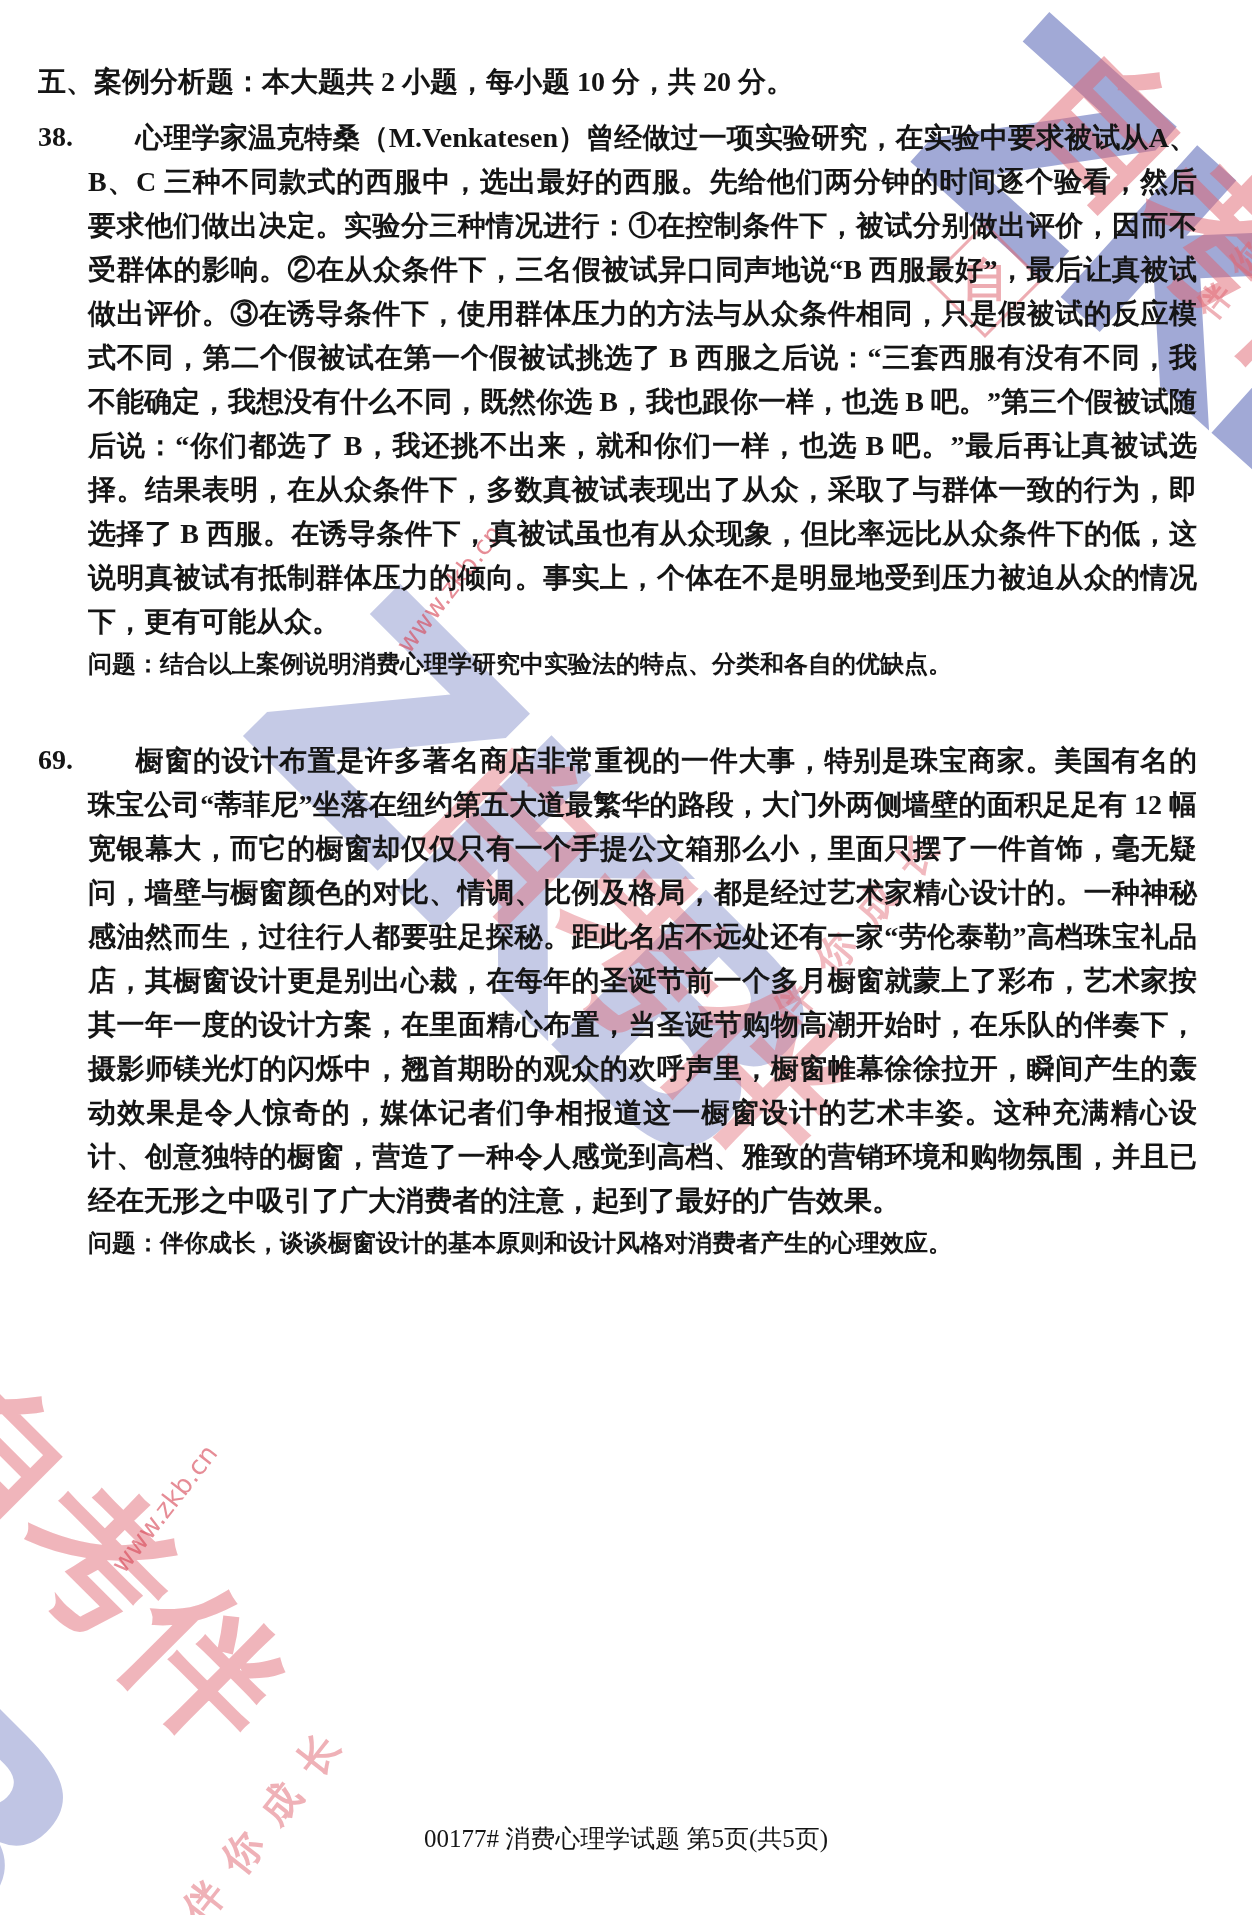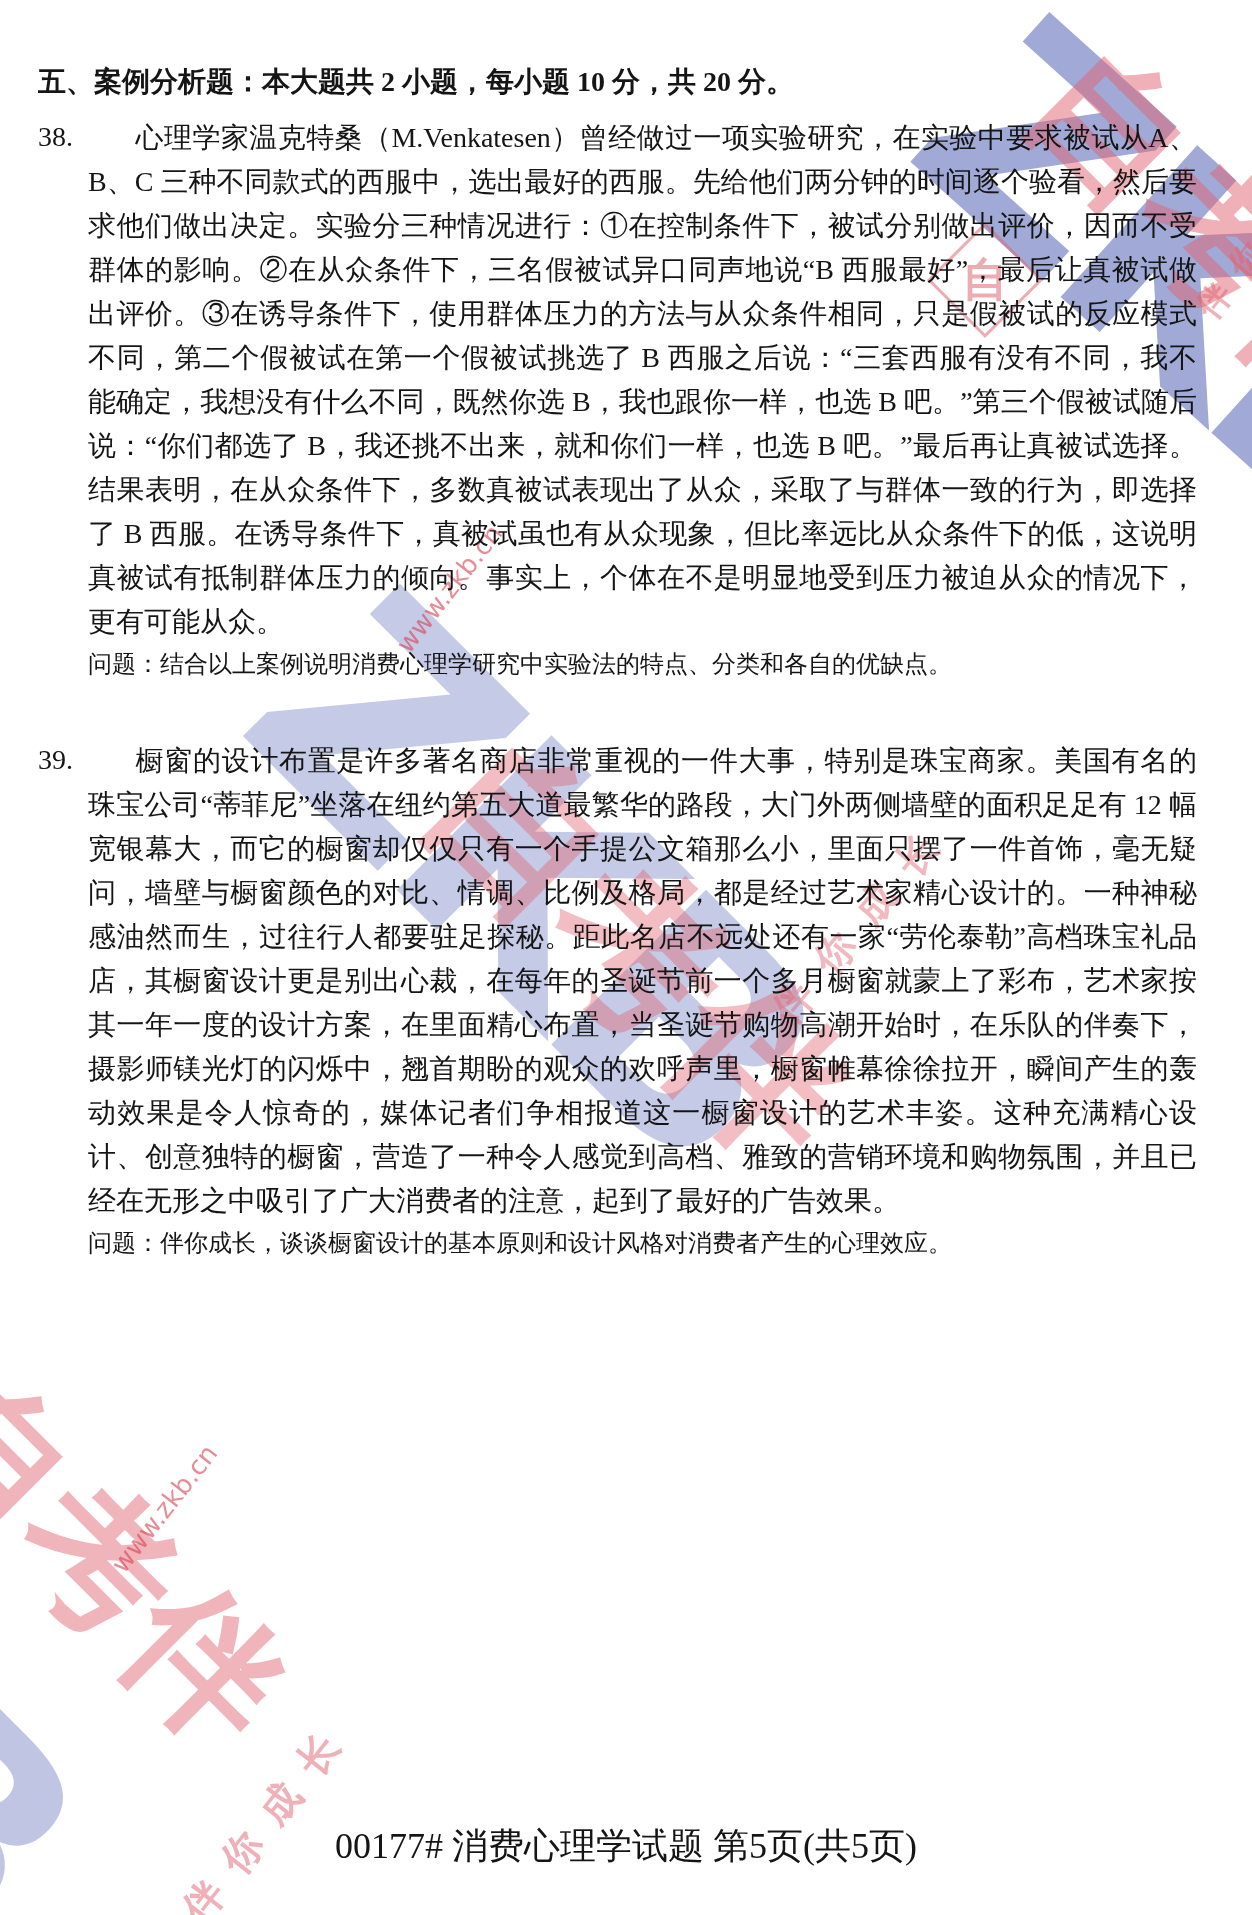--- a/index.html
+++ b/index.html
@@ -23,25 +23,25 @@
   .wm-slogan-tr{left:1186px;top:300px;font-size:34px;letter-spacing:18px;transform:rotate(-52deg);color:rgba(224,100,112,0.5);}
   .wm-zkb-bl{left:-284px;top:1346px;font-size:280px;letter-spacing:-14px;transform:rotate(45deg);color:rgba(140,149,206,0.55);}
   .wm-cn-bl{left:10px;top:1330px;font-size:150px;transform:rotate(45deg);color:rgba(224,100,112,0.48);}
   .wm-url-bl{left:105px;top:1560px;font-size:26px;transform:rotate(-52deg);color:rgba(215,70,85,0.62);font-weight:normal;}
   .wm-slogan-bl{left:170px;top:1900px;font-size:40px;letter-spacing:22px;transform:rotate(-52deg);color:rgba(224,100,112,0.5);}
   .wm-seal{left:985px;top:222px;width:76px;height:76px;border:3px solid rgba(222,104,115,0.55);transform:rotate(45deg);display:flex;align-items:center;justify-content:center;}
   .wm-seal span{transform:rotate(-45deg);font-size:46px;color:rgba(222,104,115,0.55);font-family:"DejaVu Sans",sans-serif;font-weight:bold;}
   
   .content{position:relative;z-index:1;padding:62px 55px 0 38px;}
   .section-header{font-size:28px;font-weight:bold;line-height:40px;margin-bottom:14px;}
-  .question{position:relative;padding-left:50px;margin-bottom:54px;}
+  .question{position:relative;padding-left:50px;margin-bottom:54px;font-weight:bold;}
   .q-number{position:absolute;left:0;top:0;font-size:28px;line-height:41px;}
   .q-body{font-size:28px;line-height:44px;text-align:justify;text-indent:1.7em;}
   .q-prompt{font-size:24px;line-height:41px;text-align:justify;}
-  .page-footer{position:absolute;z-index:1;top:1822px;left:0;width:100%;box-sizing:border-box;text-align:center;font-size:36px;}
+  .page-footer{position:absolute;z-index:1;top:1822px;left:0;width:100%;box-sizing:border-box;text-align:center;font-size:25px;}
 </style>
 </head>
 <body>
 
 <div class="page">
 
   <div class="watermarks">
 
     <div class="wm wm-zkb-mid">ZKB</div>
     <div class="wm wm-cn-mid">自考伴</div>
@@ -64,20 +64,20 @@
   <div class="content">
     <div class="section-header">五、案例分析题：本大题共 2 小题，每小题 10 分，共 20 分。</div>
 
     <div class="question">
       <div class="q-number">38.</div>
       <div class="q-body">心理学家温克特桑（M.Venkatesen）曾经做过一项实验研究，在实验中要求被试从A、B、C 三种不同款式的西服中，选出最好的西服。先给他们两分钟的时间逐个验看，然后要求他们做出决定。实验分三种情况进行：①在控制条件下，被试分别做出评价，因而不受群体的影响。②在从众条件下，三名假被试异口同声地说“B 西服最好”，最后让真被试做出评价。③在诱导条件下，使用群体压力的方法与从众条件相同，只是假被试的反应模式不同，第二个假被试在第一个假被试挑选了 B 西服之后说：“三套西服有没有不同，我不能确定，我想没有什么不同，既然你选 B，我也跟你一样，也选 B 吧。”第三个假被试随后说：“你们都选了 B，我还挑不出来，就和你们一样，也选 B 吧。”最后再让真被试选择。结果表明，在从众条件下，多数真被试表现出了从众，采取了与群体一致的行为，即选择了 B 西服。在诱导条件下，真被试虽也有从众现象，但比率远比从众条件下的低，这说明真被试有抵制群体压力的倾向。事实上，个体在不是明显地受到压力被迫从众的情况下，更有可能从众。</div>
       <div class="q-prompt">问题：结合以上案例说明消费心理学研究中实验法的特点、分类和各自的优缺点。</div>
     </div>
 
     <div class="question">
-      <div class="q-number">39.</div>
+      <div class="q-number">69.</div>
       <div class="q-body">橱窗的设计布置是许多著名商店非常重视的一件大事，特别是珠宝商家。美国有名的珠宝公司“蒂菲尼”坐落在纽约第五大道最繁华的路段，大门外两侧墙壁的面积足足有 12 幅宽银幕大，而它的橱窗却仅仅只有一个手提公文箱那么小，里面只摆了一件首饰，毫无疑问，墙壁与橱窗颜色的对比、情调、比例及格局，都是经过艺术家精心设计的。一种神秘感油然而生，过往行人都要驻足探秘。距此名店不远处还有一家“劳伦泰勒”高档珠宝礼品店，其橱窗设计更是别出心裁，在每年的圣诞节前一个多月橱窗就蒙上了彩布，艺术家按其一年一度的设计方案，在里面精心布置，当圣诞节购物高潮开始时，在乐队的伴奏下，摄影师镁光灯的闪烁中，翘首期盼的观众的欢呼声里，橱窗帷幕徐徐拉开，瞬间产生的轰动效果是令人惊奇的，媒体记者们争相报道这一橱窗设计的艺术丰姿。这种充满精心设计、创意独特的橱窗，营造了一种令人感觉到高档、雅致的营销环境和购物氛围，并且已经在无形之中吸引了广大消费者的注意，起到了最好的广告效果。</div>
       <div class="q-prompt">问题：伴你成长，谈谈橱窗设计的基本原则和设计风格对消费者产生的心理效应。</div>
     </div>
   </div>
 
   <div class="page-footer">00177# 消费心理学试题 第5页(共5页)</div>
 </div>
 
 </body></html>

